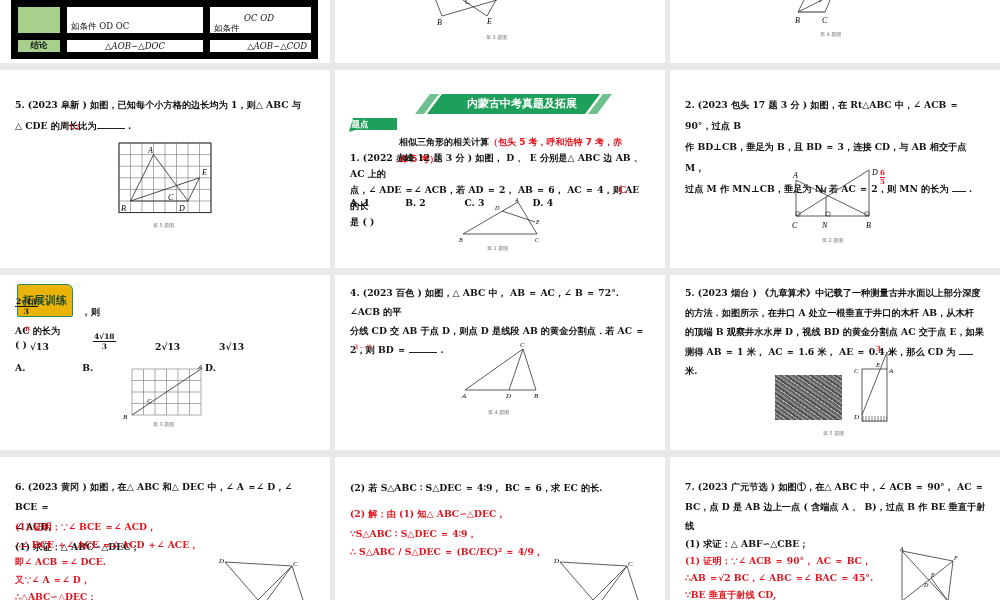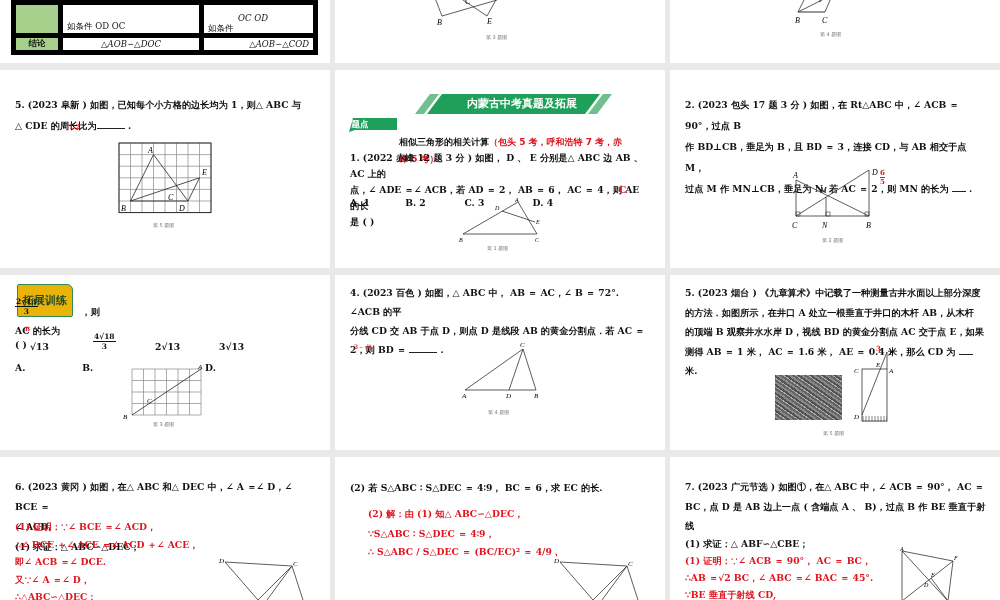--- a/index.html
+++ b/index.html
@@ -14,21 +14,21 @@
   .row2 { top:275px; height:175px; }
   .row3 { top:457px; height:143px; }
   .q { position:absolute; left:15px; right:14px; font-size:9.2px; line-height:21px; font-weight:bold; }
   .red { color:#e0141e; }
   .sol { color:#e0141e; font-weight:bold; font-size:9.2px; }
   .cap { position:absolute; font-size:5px; color:#777; font-family:"DejaVu Sans",sans-serif; }
   svg text { font-family:"Liberation Serif","DejaVu Serif",serif; font-style:italic; }
   .blank { display:inline-block; border-bottom:1px solid #222; width:28px; height:9px; vertical-align:baseline; }
   
   .tbl { position:absolute; left:11px; top:0; width:307px; border-collapse:collapse; font-size:8.5px; }
-  .tbl td { border:5px solid #000000; padding:0 4px; }
+  .tbl td { border:7px solid #000000; padding:0 4px; }
   .tbl .hdr { background:#a8d08d; width:34px; text-align:center; font-weight:bold; }
   .tag { position:absolute; font-family:"DejaVu Sans",sans-serif; font-weight:bold; color:#fff; font-size:8.5px; }
   .tag2 { position:absolute; font-family:"DejaVu Sans",sans-serif; font-weight:bold; color:#1e4d2b; font-size:11px;
           background:#eab308; border:1px solid #2e8b57; border-radius:2px 6px 2px 2px; padding:8px 5px; }
   .opt { display:inline-block; }
   .frac { display:inline-flex; flex-direction:column; align-items:center; vertical-align:middle; font-size:7.5px; line-height:9px; }
   .frac .n { border-bottom:1px solid currentColor; padding:0 1px; }
 </style>
 </head>
 <body>
@@ -294,21 +294,21 @@
     <line x1="77" y1="14" x2="88" y2="48" stroke="#333" stroke-width="0.8"></line>
     <text x="4" y="11" font-size="7">D</text>
       <text x="78" y="14" font-size="7">C</text>
   </svg>
 </div>
 
 <div class="slide col1 row3">
   <div class="q" style="top:20px">
     <div>(2) 若 S△ABC ∶ S△DEC ＝ 4∶9， BC ＝ 6，求 EC 的长.</div>
   </div>
-  <div class="sol" style="position:absolute;left:33px;top:46px;line-height:22px">
+  <div class="sol" style="position:absolute;left:15px;top:46px;line-height:22px">
     <div>(2) 解：由 (1) 知△ ABC∽△DEC，</div>
     <div style="line-height:17px">∵S△ABC ∶ S△DEC ＝ 4∶9，</div>
     <div style="line-height:20px">∴ S△ABC / S△DEC ＝ (BC/EC)² ＝ 4/9，</div>
   </div>
   <svg style="position:absolute;left:215px;top:95px" width="100" height="50">
     <line x1="10" y1="10" x2="77" y2="14" stroke="#333" stroke-width="0.8"></line>
     <line x1="10" y1="10" x2="43" y2="48" stroke="#333" stroke-width="0.8"></line>
     <line x1="77" y1="14" x2="43" y2="48" stroke="#333" stroke-width="0.8"></line>
     <line x1="77" y1="14" x2="52" y2="48" stroke="#333" stroke-width="0.8"></line>
     <line x1="77" y1="14" x2="88" y2="48" stroke="#333" stroke-width="0.8"></line>

